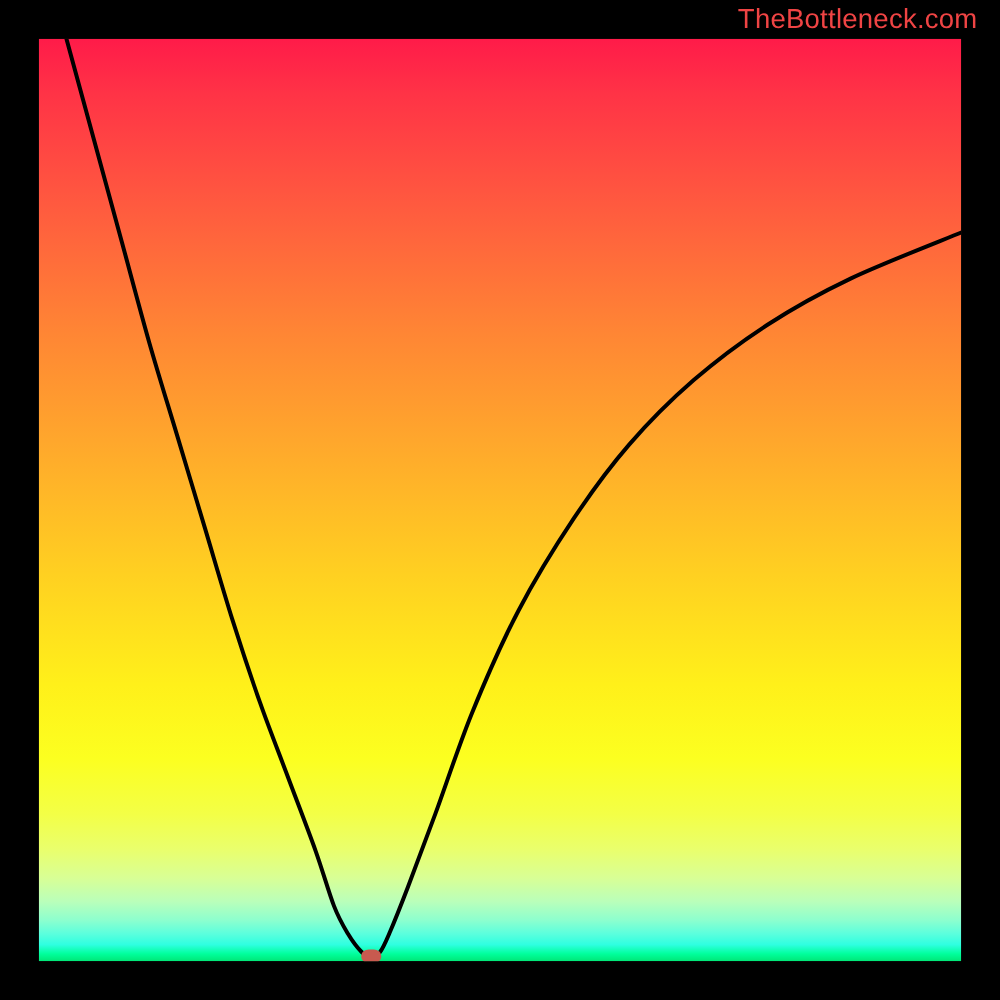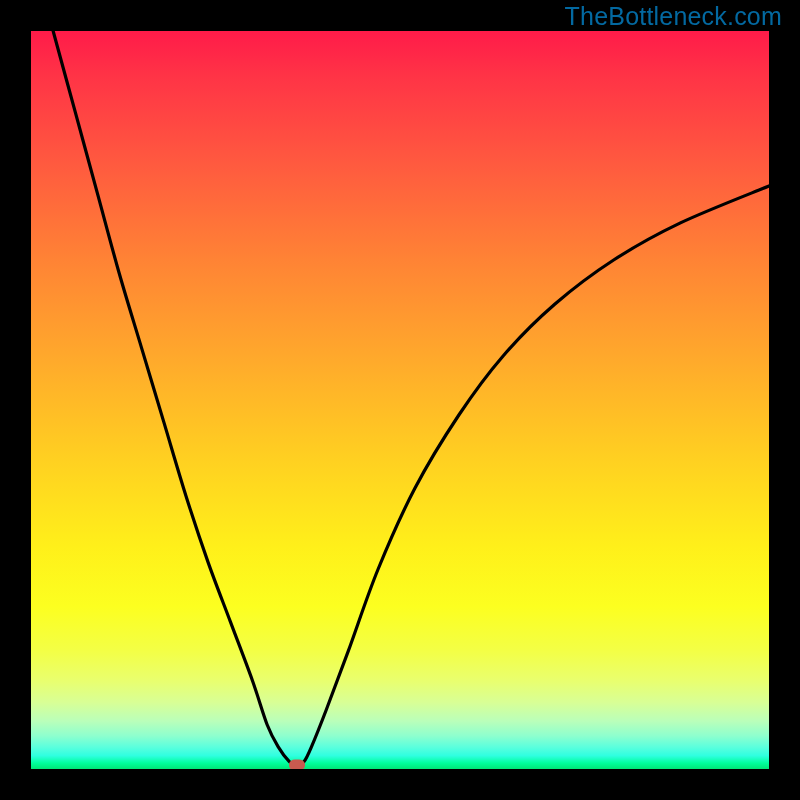--- a/index.html
+++ b/index.html
@@ -16,23 +16,23 @@
     left: 0;
     top: 0;
     width: 800px;
     height: 800px;
     background: #000;
   }
   .watermark {
     position: absolute;
     top: 2px;
     right: 18px;
-    font-size: 25px;
+    font-size: 22px;
     font-weight: 500;
-    color: #0369a1;
+    color: #ef4444;
     letter-spacing: 0.2px;
     z-index: 5;
   }
   .plot {
     position: absolute;
     left: 31px;
     top: 31px;
     width: 738px;
     height: 738px;
     overflow: hidden;

